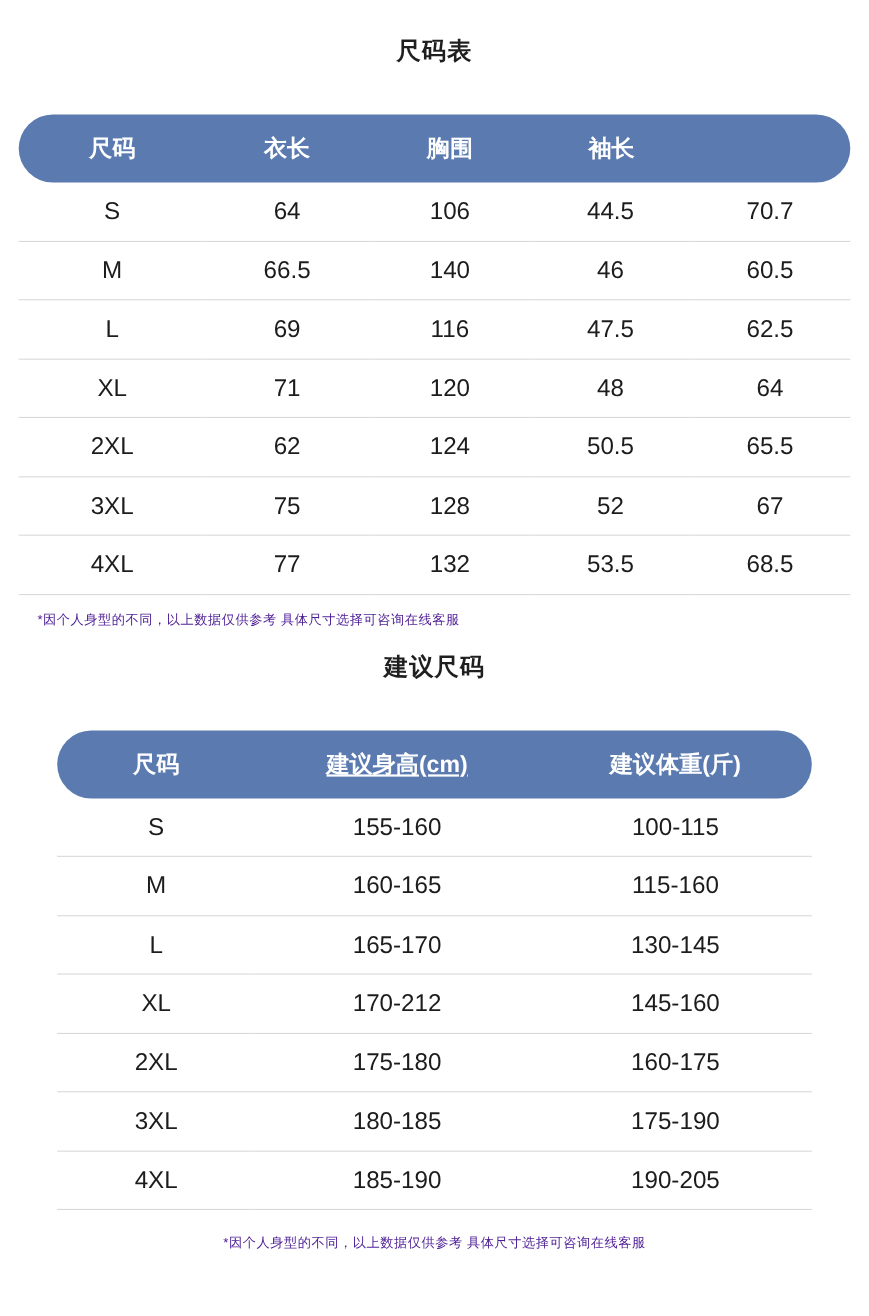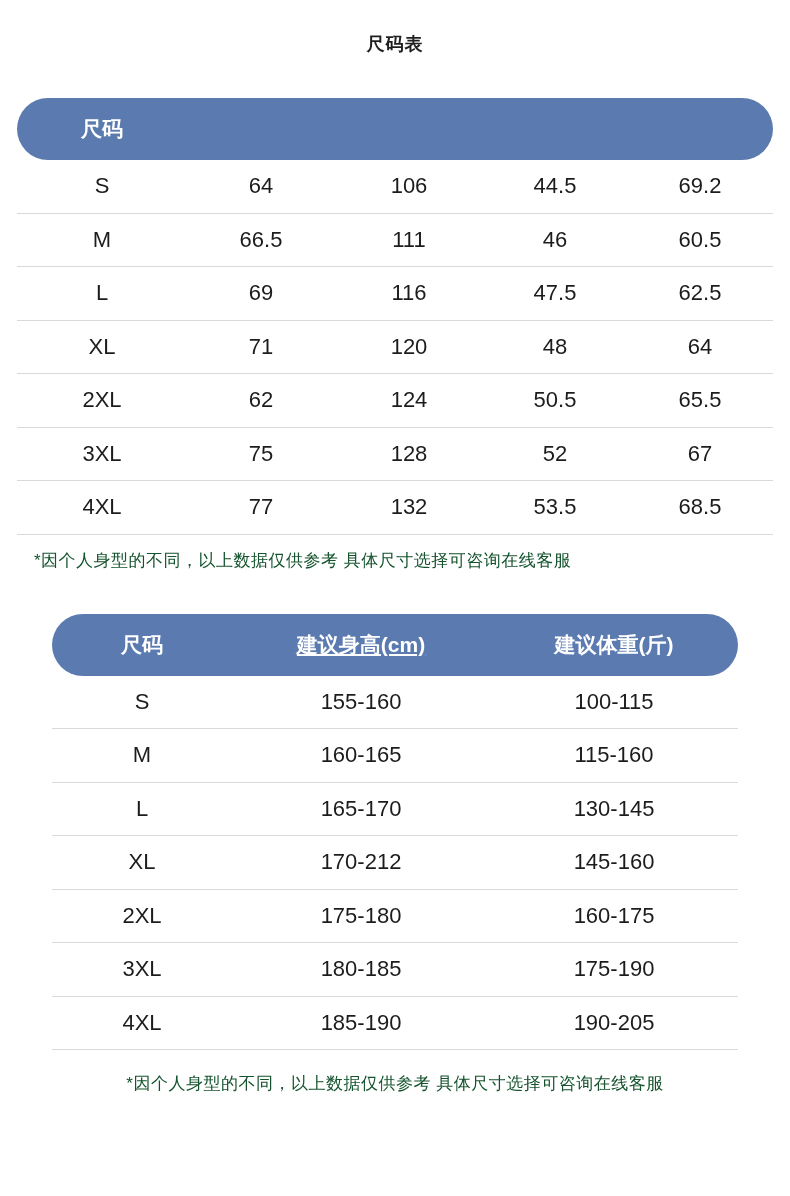--- a/index.html
+++ b/index.html
@@ -17,21 +17,21 @@
   .page {
     position: relative;
     width: 790px;
     height: 1196px;
     box-sizing: border-box;
   }
 
   
   .section-title {
     text-align: center;
-    font-size: 18px;
+    font-size: 22px;
     font-weight: bold;
     color: #1f1f1f;
     letter-spacing: 1px;
   }
   #title-1 { margin-top: 32px; }
   #title-2 { margin-top: 20px; }
 
   .table-wrap {
     margin: 0 auto;
   }
@@ -77,22 +77,22 @@
     padding: 0;
   }
   #table1 tr:last-child td { border-bottom: 1px solid #d9d9d9; }
   #table1 col.c0 { width: 170px; }
   #table1 col.c1 { width: 148px; }
   #table1 col.c2 { width: 148px; }
   #table1 col.c3 { width: 144px; }
   #table1 col.c4 { width: 146px; }
 
   .footnote {
-    font-size: 17px;
-    color: #14532d;
+    font-size: 12px;
+    color: #4c1d95;
     letter-spacing: 0.5px;
   }
   #note-1 {
     margin: 14px 0 0 34px;
   }
   #note-2 {
     text-align: center;
     margin-top: 22px;
   }
 
@@ -120,42 +120,45 @@
 <body>
 
 <div class="page">
 
   <div class="section-title" id="title-1">尺码表</div>
 
   <div class="table-wrap" id="table1-wrap">
 
     <div class="head-pill" id="table1-head">
       <div class="cell c0">尺码</div>
+      <div class="cell c1">衣长</div>
+      <div class="cell c2">胸围</div>
+      <div class="cell c4">袖长</div>
     </div>
 
     <table class="size-table" id="table1">
       <colgroup>
         <col class="c0">
           <col class="c1">
           <col class="c2">
           <col class="c3">
           <col class="c4">
       </colgroup>
       <tbody>
         <tr>
           <td>S</td>
           <td>64</td>
           <td>106</td>
           <td>44.5</td>
-          <td>69.2</td>
+          <td>70.7</td>
         </tr>
         <tr>
           <td>M</td>
           <td>66.5</td>
-          <td>111</td>
+          <td>140</td>
           <td>46</td>
           <td>60.5</td>
         </tr>
         <tr>
           <td>L</td>
           <td>69</td>
           <td>116</td>
           <td>47.5</td>
           <td>62.5</td>
         </tr>
@@ -186,20 +189,21 @@
           <td>132</td>
           <td>53.5</td>
           <td>68.5</td>
         </tr>
       </tbody>
     </table>
   </div>
 
   <div class="footnote" id="note-1">*因个人身型的不同，以上数据仅供参考 具体尺寸选择可咨询在线客服</div>
 
+  <div class="section-title" id="title-2">建议尺码</div>
 
   <div class="table-wrap" id="table2-wrap">
 
     <div class="head-pill" id="table2-head">
       <div class="cell c0">尺码</div>
       <div class="cell c1">建议身高(cm)</div>
       <div class="cell c2">建议体重(斤)</div>
     </div>
 
     <table class="size-table" id="table2">

